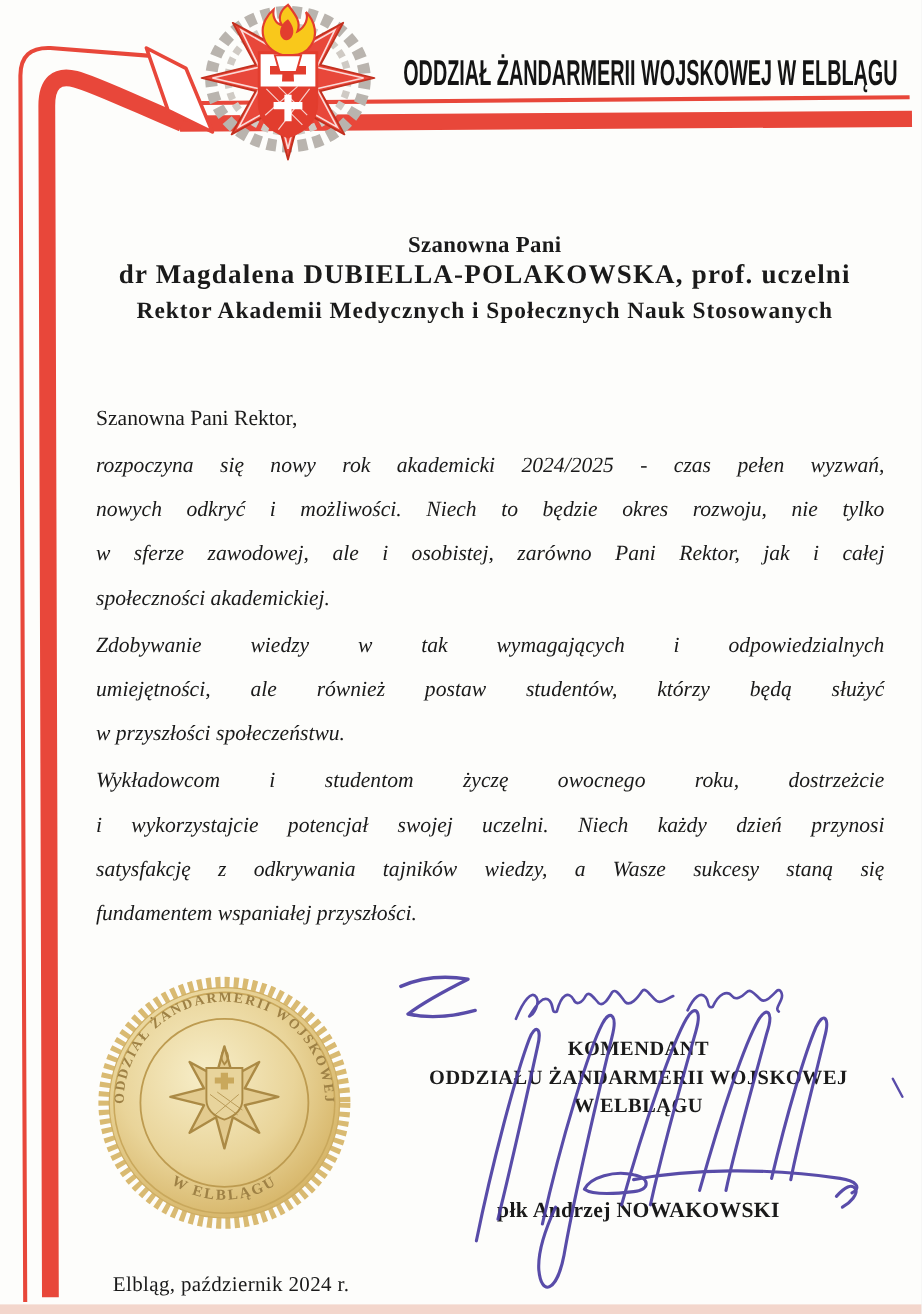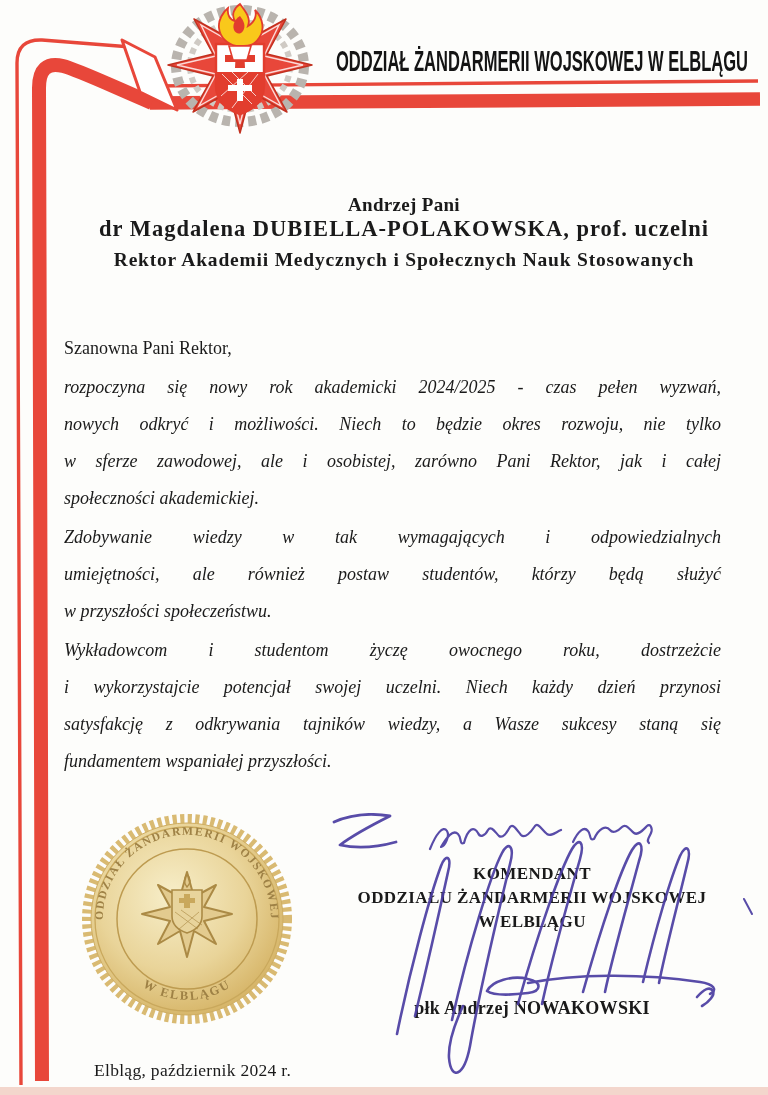--- a/index.html
+++ b/index.html
@@ -13,21 +13,21 @@
   .gfx{z-index:1;}
   .txt{position:absolute;z-index:4;}
 
   
   .addressee{left:76px;top:194px;width:656px;text-align:center;}
   .a-sal{font-weight:bold;font-size:19px;letter-spacing:.3px;}
   .a-name{font-weight:bold;font-size:22.5px;letter-spacing:1px;margin-top:0;}
   .a-title{font-weight:bold;font-size:19.5px;letter-spacing:.8px;margin-top:7px;}
 
   
-  .bodytxt{left:64px;top:330px;width:657px;font-size:18px;line-height:37px;}
+  .bodytxt{left:80px;top:330px;width:657px;font-size:18px;line-height:37px;}
   .greet{margin:0 0 2px 0;}
   .para{margin:0 0 2px 0;font-style:italic;}
   .jline{text-align:justify;text-align-last:justify;white-space:normal;}
   .jline.last{text-align-last:left;}
 
   
   .signoff{left:332px;top:862px;width:400px;text-align:center;}
   .pos{font-weight:bold;font-size:17px;line-height:24px;letter-spacing:.4px;}
   .signer{font-weight:bold;font-size:18px;margin-top:64px;letter-spacing:.3px;}
 
@@ -106,21 +106,21 @@
       <text font-family="Liberation Serif, serif" font-weight="bold" font-size="11.5" fill="#9e8145" letter-spacing="1.6">
         <textPath href="#sealTopArc" startOffset="50%" text-anchor="middle">ODDZIAŁ ŻANDARMERII WOJSKOWEJ</textPath>
       </text>
       <text font-family="Liberation Serif, serif" font-weight="bold" font-size="12.5" fill="#9e8145" letter-spacing="2">
         <textPath href="#sealBottomArc" startOffset="50%" text-anchor="middle">W ELBLĄGU</textPath>
       </text>
     </g>
   </svg>
 
   <div class="txt addressee">
-    <div class="a-sal">Andrzej Pani</div>
+    <div class="a-sal">Szanowna Pani</div>
     <div class="a-name">dr Magdalena DUBIELLA-POLAKOWSKA, prof. uczelni</div>
     <div class="a-title">Rektor Akademii Medycznych i Społecznych Nauk Stosowanych</div>
   </div>
 
   <div class="txt bodytxt">
     <div class="greet">Szanowna Pani Rektor,</div>
 
     <div class="para">
       <div class="jline">rozpoczyna się nowy rok akademicki 2024/2025 - czas pełen wyzwań,</div>
       <div class="jline">nowych odkryć i możliwości. Niech to będzie okres rozwoju, nie tylko</div>

